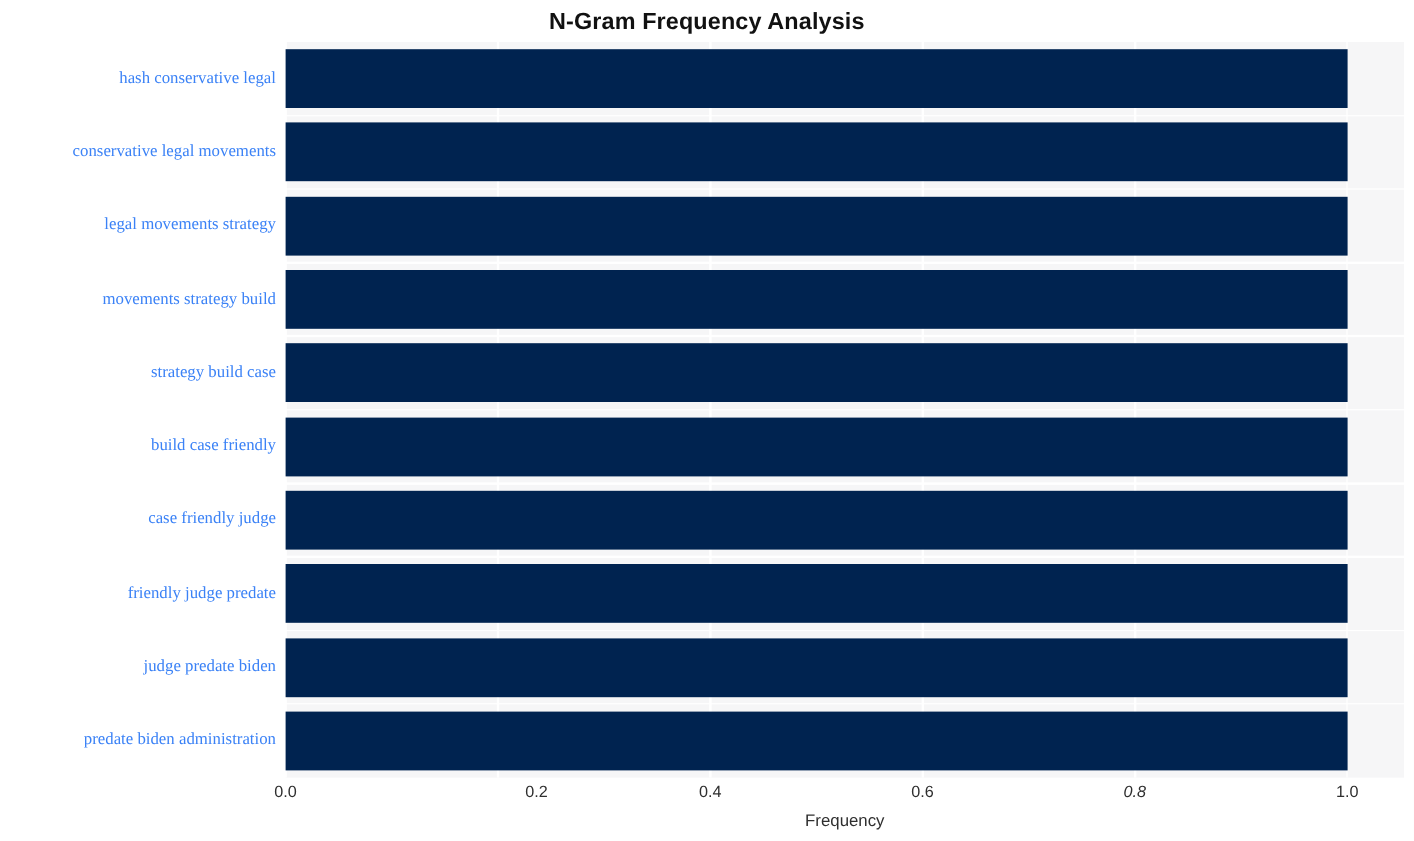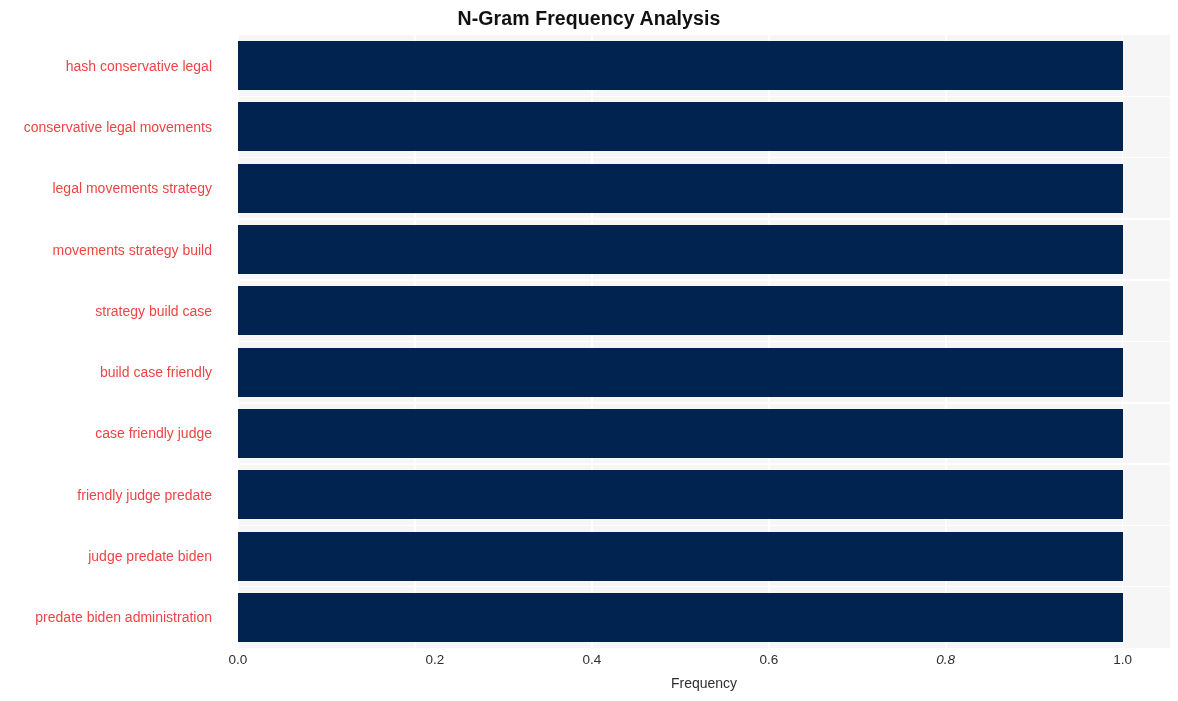--- a/index.html
+++ b/index.html
@@ -78,26 +78,27 @@
   
   #y-ticks {
     position: absolute;
     left: 0;
     top: 35px;
     width: 230px;
     height: 613px;
   }
   .y-tick-label {
     position: absolute;
-    right: 18px;
+    right: 0;
     text-align: right;
     font-size: 14px;
-    color: #ef4444;
+    color: #3b82f6;
     white-space: nowrap;
     line-height: 16px;
+    font-family: Liberation Serif, serif;
   }
 
   
   #x-ticks {
     position: absolute;
     left: 238px;
     top: 652px;
     width: 932px;
     height: 20px;
   }
@@ -171,21 +172,21 @@
       <div class="y-tick-label" style="top: 267.85px;">strategy build case</div>
       <div class="y-tick-label" style="top: 329.15px;">build case friendly</div>
       <div class="y-tick-label" style="top: 390.45px;">case friendly judge</div>
       <div class="y-tick-label" style="top: 451.75px;">friendly judge predate</div>
       <div class="y-tick-label" style="top: 513.05px;">judge predate biden</div>
       <div class="y-tick-label" style="top: 574.35px;">predate biden administration</div>
     </div>
 
   <div id="x-ticks">
       <div class="x-tick-label" style="left: 0px;">0.0</div>
-      <div class="x-tick-label" style="left: 181px; padding-left: 32px;">0.2</div>
+      <div class="x-tick-label" style="left: 193px; padding-left: 32px;">0.2</div>
       <div class="x-tick-label" style="left: 353.868px;">0.4</div>
       <div class="x-tick-label" style="left: 530.802px;">0.6</div>
       <div class="x-tick-label" style="left: 707.736px; font-style: italic;">0.8</div>
       <div class="x-tick-label" style="left: 884.67px;">1.0</div>
     </div>
 
   <div id="x-axis-label">Frequency</div>
 
 </div>
 

